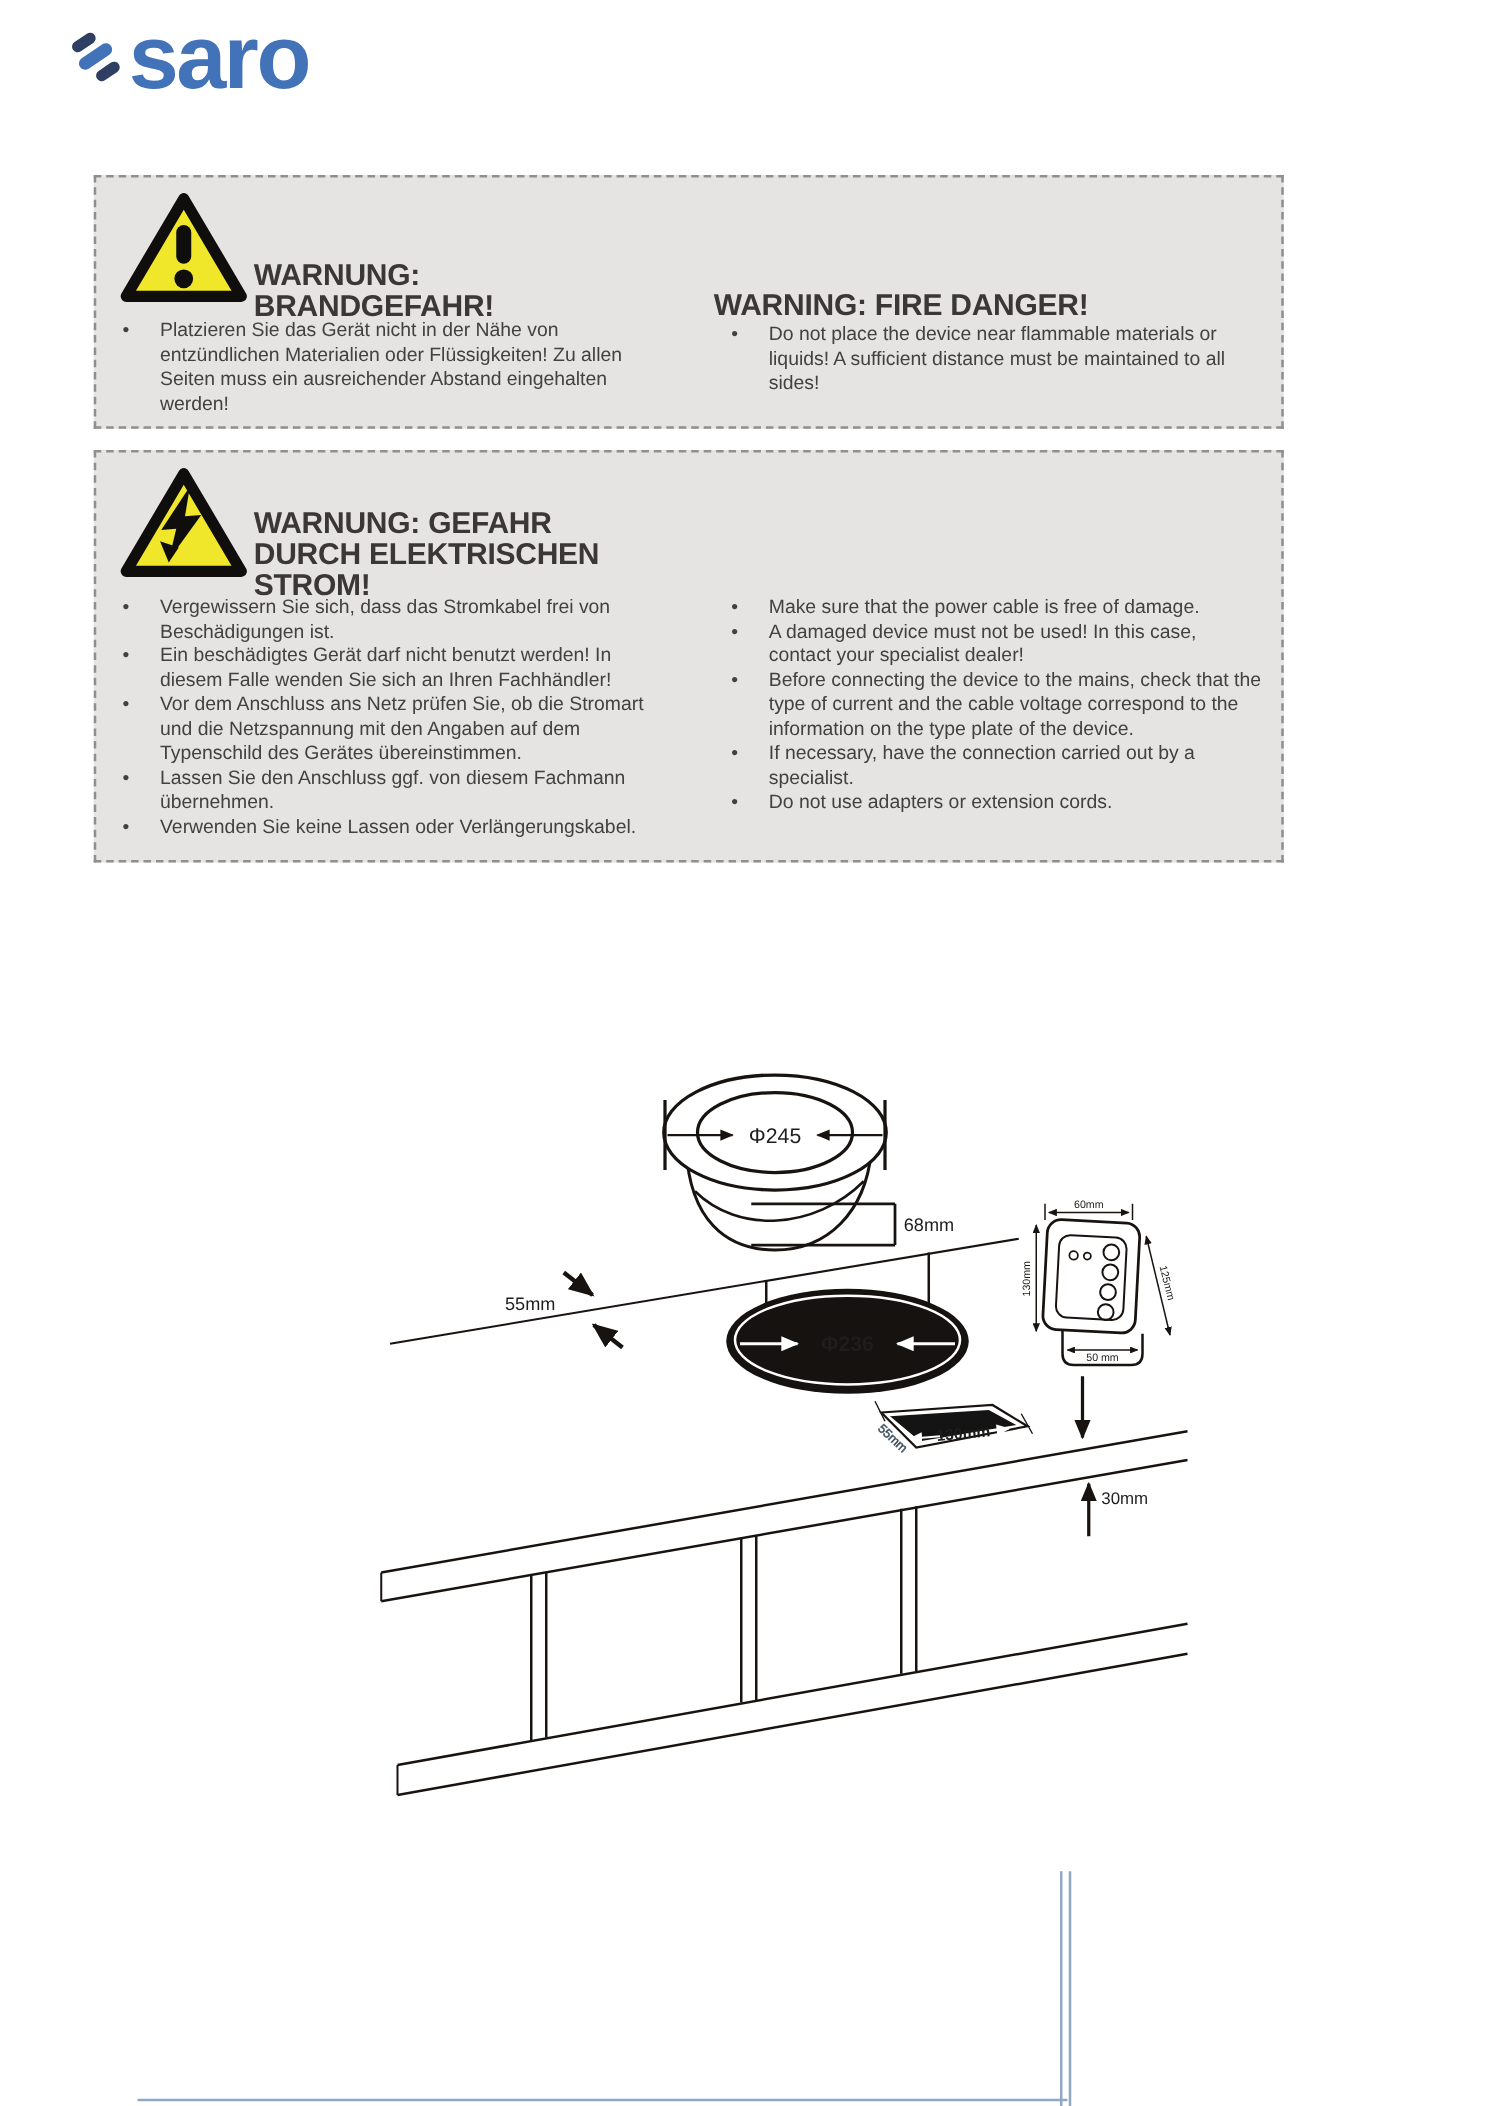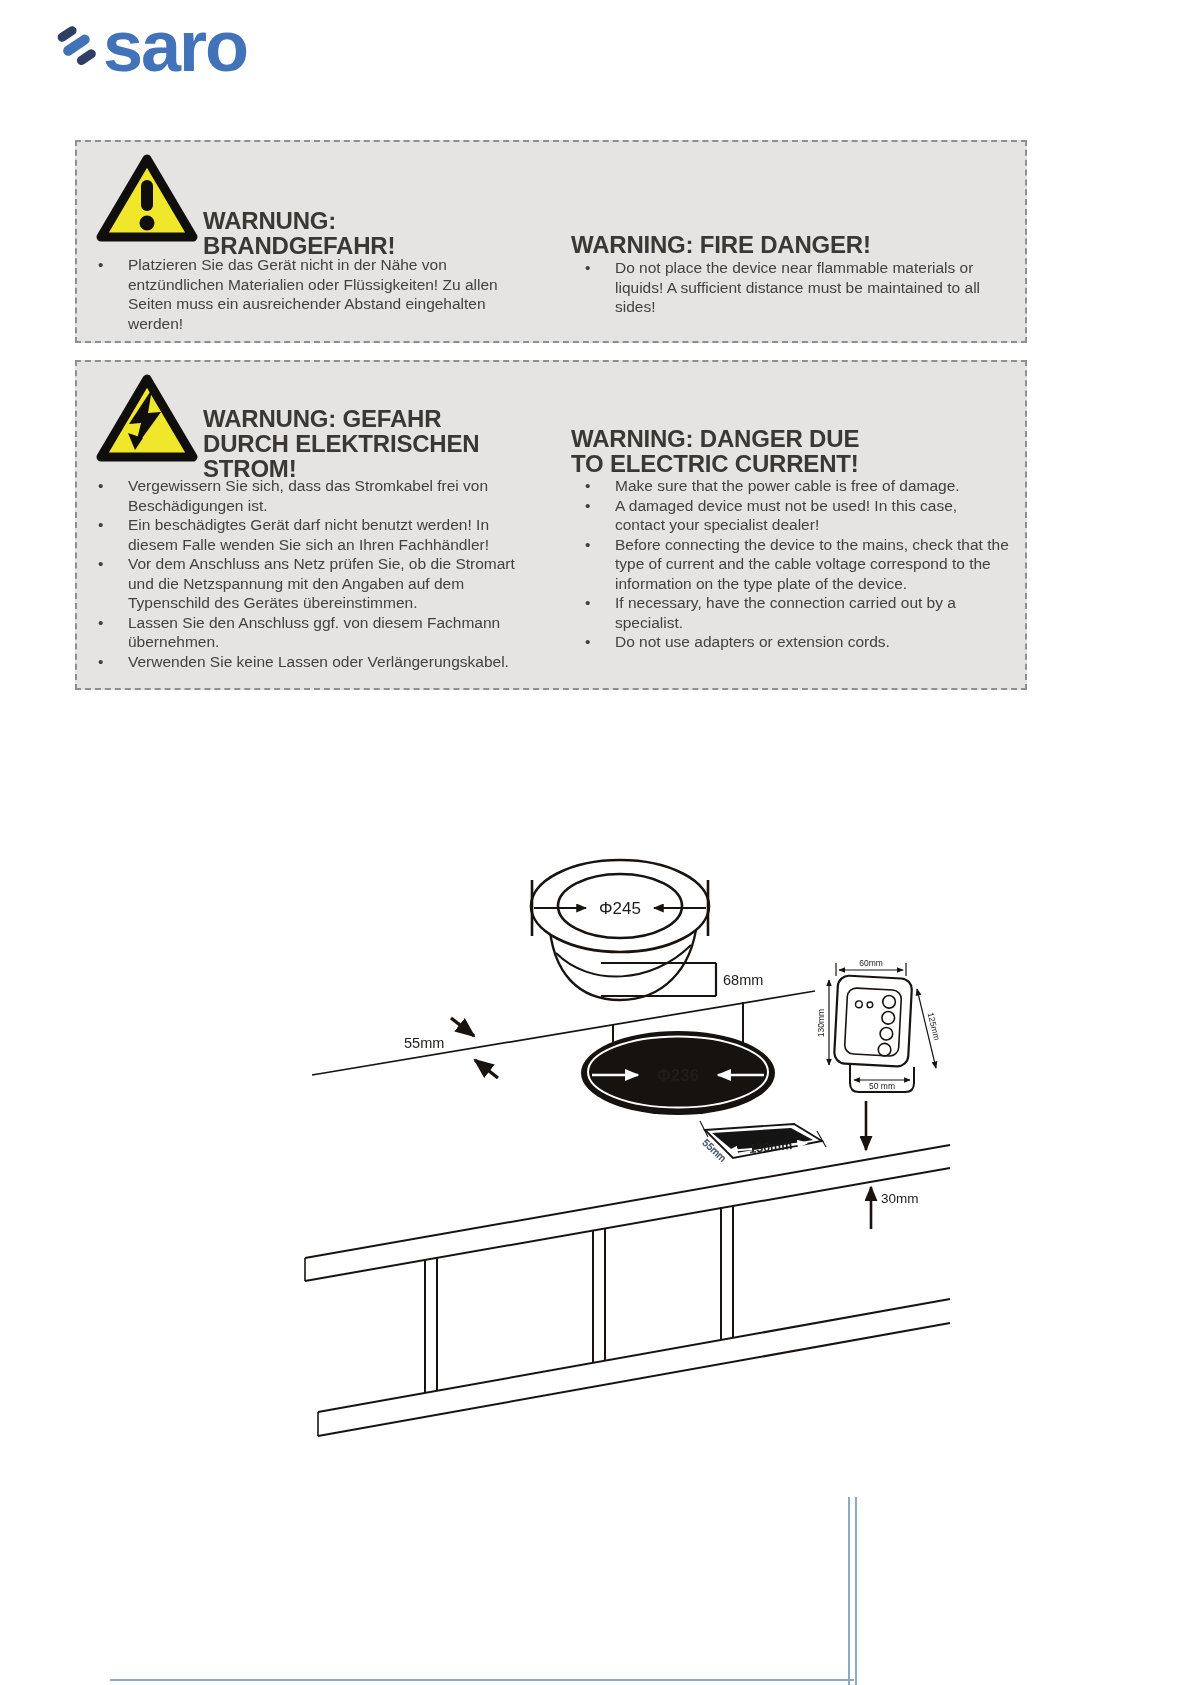--- a/index.html
+++ b/index.html
@@ -69,21 +69,20 @@
     </ul>
   </div>
 
   <div class="wbox" id="wbox2">
     <svg class="wicon" viewBox="0 0 104 92">
       <path d="M52 7 L98 85 L6 85 Z" fill="#f0e72b" stroke="#0f0e0c" stroke-width="9" stroke-linejoin="round"></path>
       <polygon points="57,17 34,52 46,51 40,76 66,40 53,41" fill="#0f0e0c"></polygon>
       <polygon points="40,78 33,61 48,66" fill="#0f0e0c"></polygon>
     </svg>
     <div class="whead de" style="top:44px">WARNUNG: GEFAHR DURCH ELEKTRISCHEN STROM!</div>
-    <div class="whead en" style="top:44px">WARNING: DANGER DUE TO ELECTRIC CURRENT!</div>
     <ul class="wlist de" style="top:114px">
       <li class="wi">
           <span class="dot">•</span>
           <span class="txt">Vergewissern Sie sich, dass das Stromkabel frei von Beschädigungen ist.</span>
         </li>
       <li class="wi">
           <span class="dot">•</span>
           <span class="txt">Ein beschädigtes Gerät darf nicht benutzt werden! In diesem Falle wenden Sie sich an Ihren Fachhändler!</span>
         </li>
       <li class="wi">

